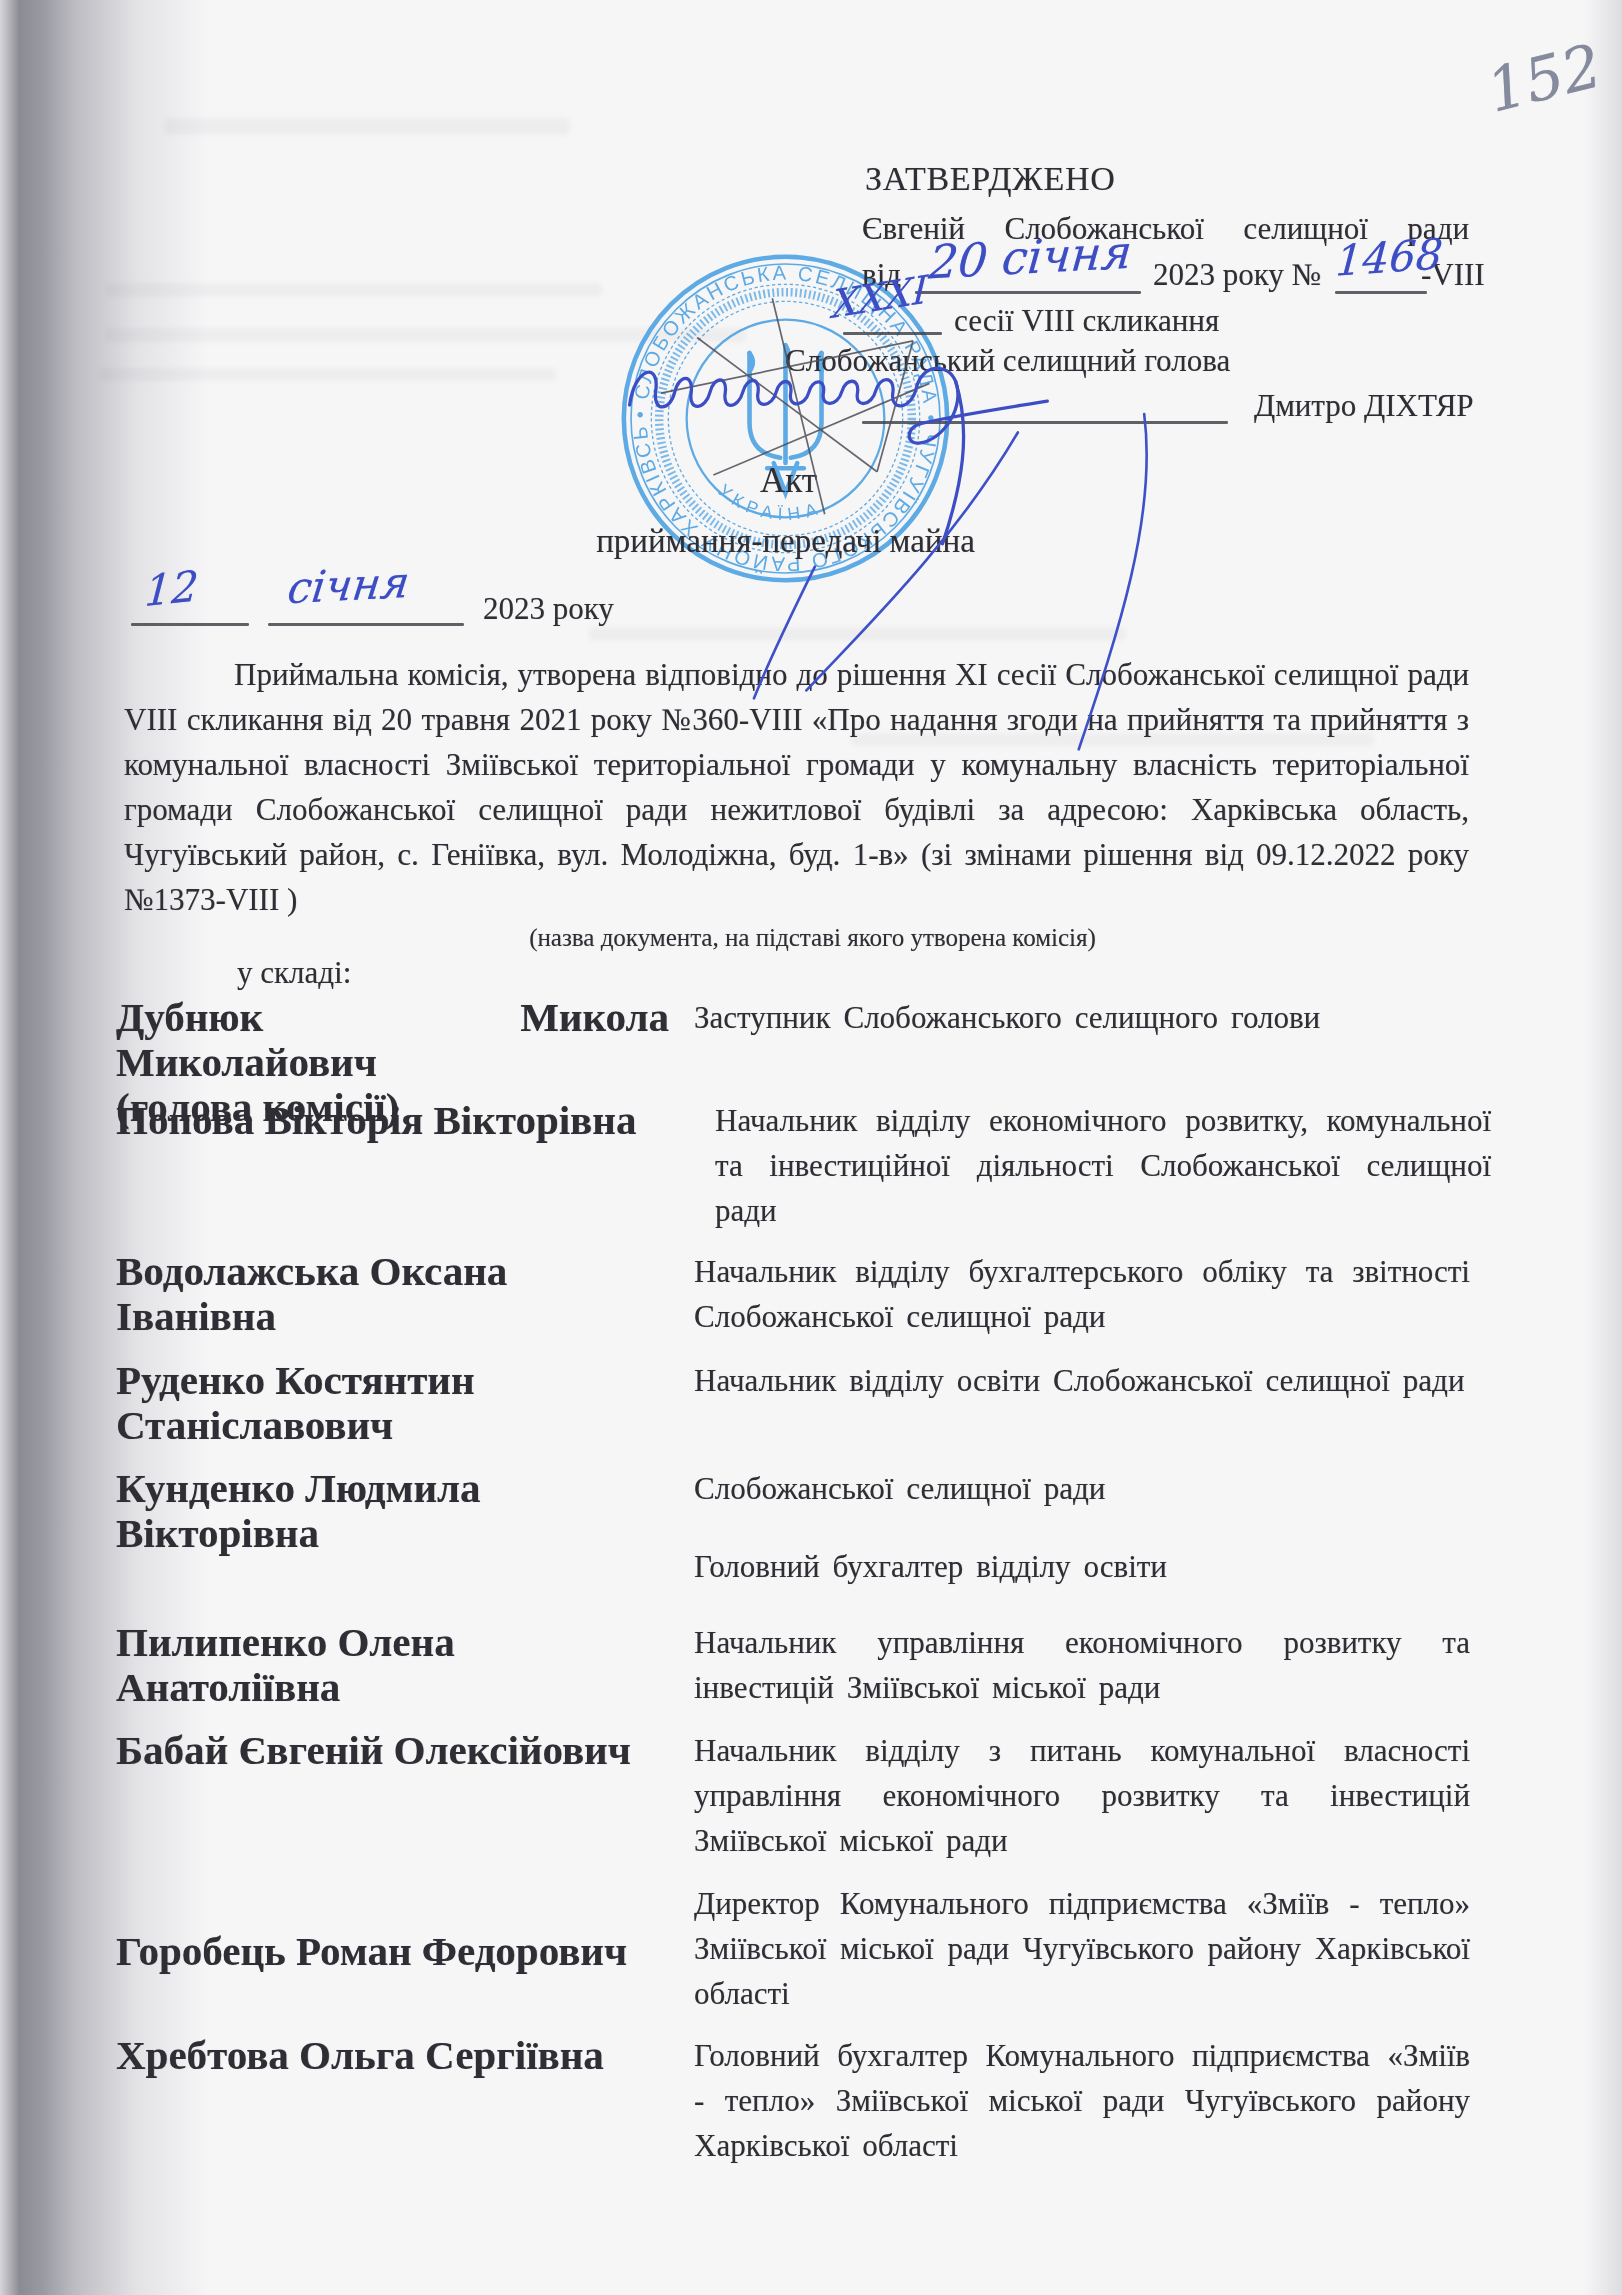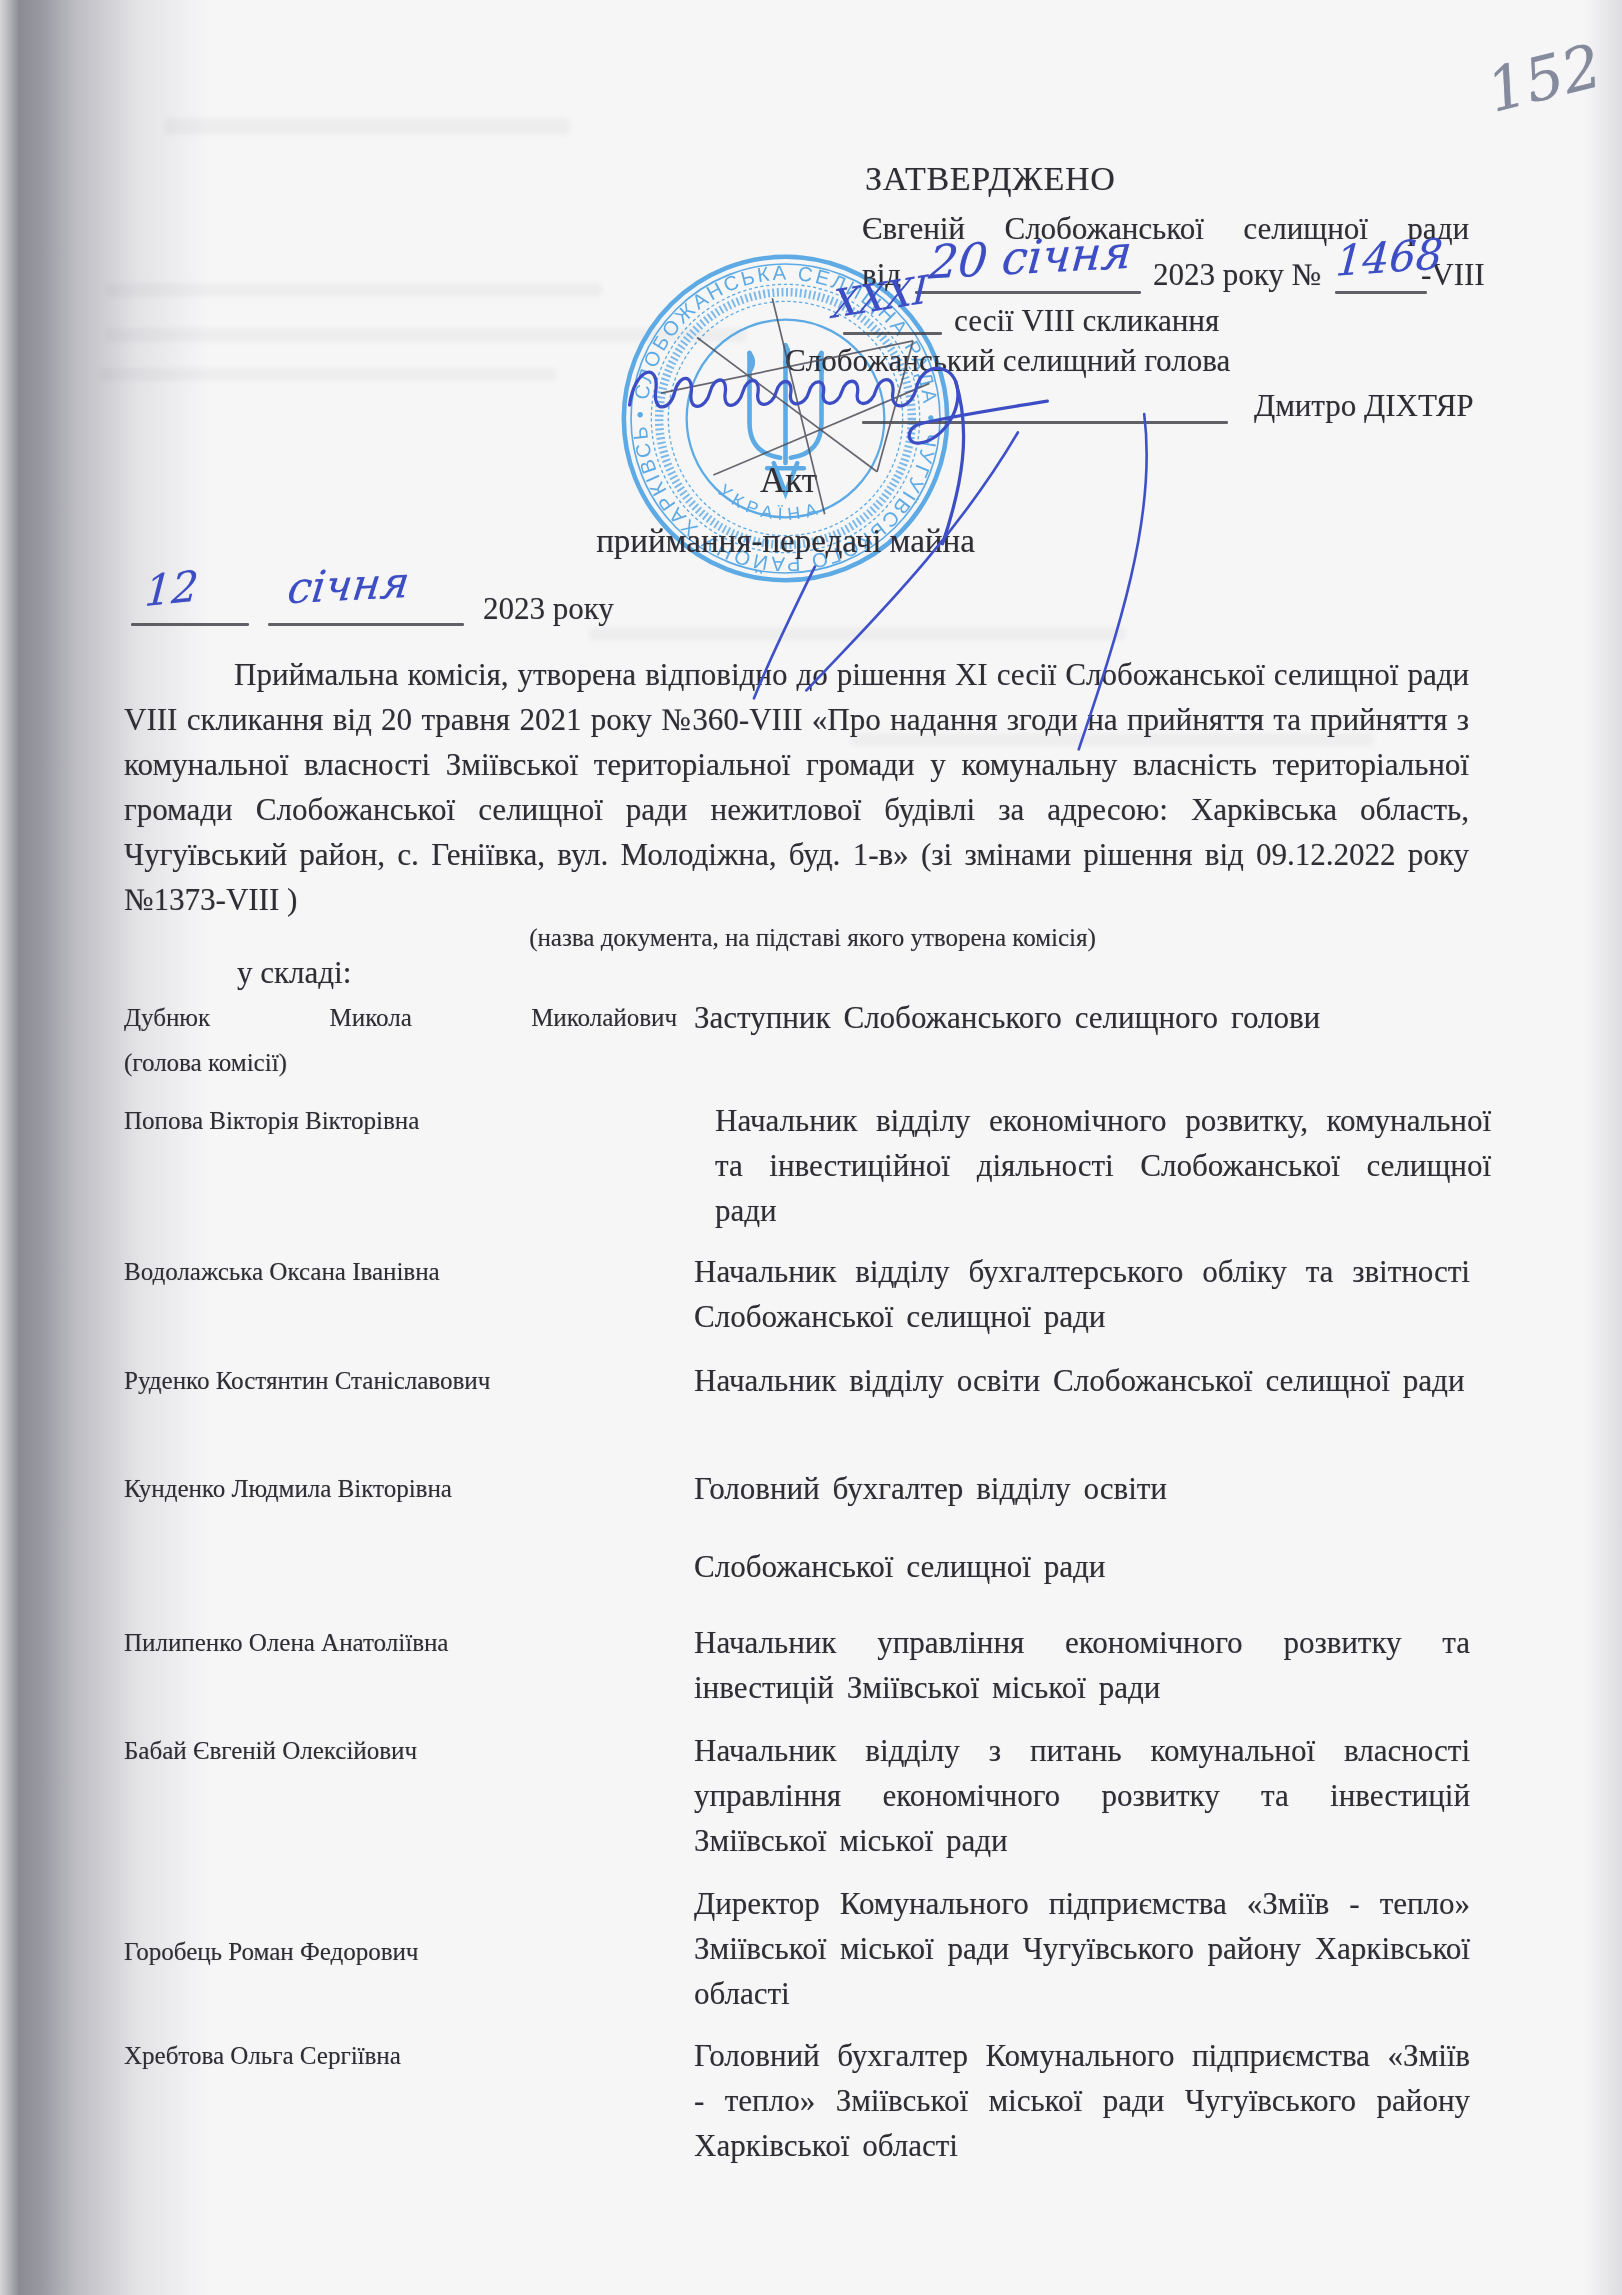--- a/index.html
+++ b/index.html
@@ -39,21 +39,21 @@
   }
   .uline{position:absolute;height:2.6px;background:#3b3b42;opacity:.8;z-index:2;border-radius:1.3px;}
   .pagenum{
     position:absolute;left:1487px;top:43px;font-size:60px;z-index:4;
     color:#858b9d;transform:rotate(-14deg);text-shadow:0 0 0.7px rgba(130,140,160,.6);
     font-family:"DejaVu Serif",serif;font-style:italic;
   }
   .stamp-svg{position:absolute;left:614px;top:247px;z-index:1;opacity:.88;}
   .sig-svg{position:absolute;left:589px;top:236px;z-index:5;}
   .member-row{position:absolute;left:0;top:0;width:1623px;}
-  .member-name{position:absolute;left:124px;width:553px;font-size:25px;line-height:45px;}
+  .member-name{position:absolute;left:116px;width:553px;font-size:41px;line-height:45px;font-weight:bold;}
   .member-name.wide{text-align:justify;text-align-last:justify;}
   .member-note{margin-top:0;}
   .member-role{position:absolute;left:694px;width:776px;font-size:31px;line-height:45px;
     text-align:justify;word-spacing:5.2px;}
   .member-role p{margin:0;}
   .member-role p + p{margin-top:33px;}
   .caption{font-size:25px;line-height:33px;}
 </style>
 </head>
 <body>
@@ -154,22 +154,22 @@
       </div>
       <div class="member-row" style="top: 1358px;">
         <div class="member-name printed" style="position: absolute;">Руденко Костянтин Станіславович</div>
         <div class="member-role printed" style="position: absolute;">
           <p>Начальник відділу освіти Слобожанської селищної ради</p>
         </div>
       </div>
       <div class="member-row" style="top: 1466px;">
         <div class="member-name printed" style="position: absolute;">Кунденко Людмила Вікторівна</div>
         <div class="member-role printed" style="position: absolute;">
+          <p>Слобожанської селищної ради</p>
           <p>Головний бухгалтер відділу освіти</p>
-          <p>Слобожанської селищної ради</p>
         </div>
       </div>
       <div class="member-row" style="top: 1620px;">
         <div class="member-name printed" style="position: absolute;">Пилипенко Олена Анатоліївна</div>
         <div class="member-role printed" style="position: absolute;">
           <p>Начальник управління економічного розвитку та інвестицій Зміївської міської ради</p>
         </div>
       </div>
       <div class="member-row" style="top: 1728px;">
         <div class="member-name printed" style="position: absolute;">Бабай Євгеній Олексійович</div>

